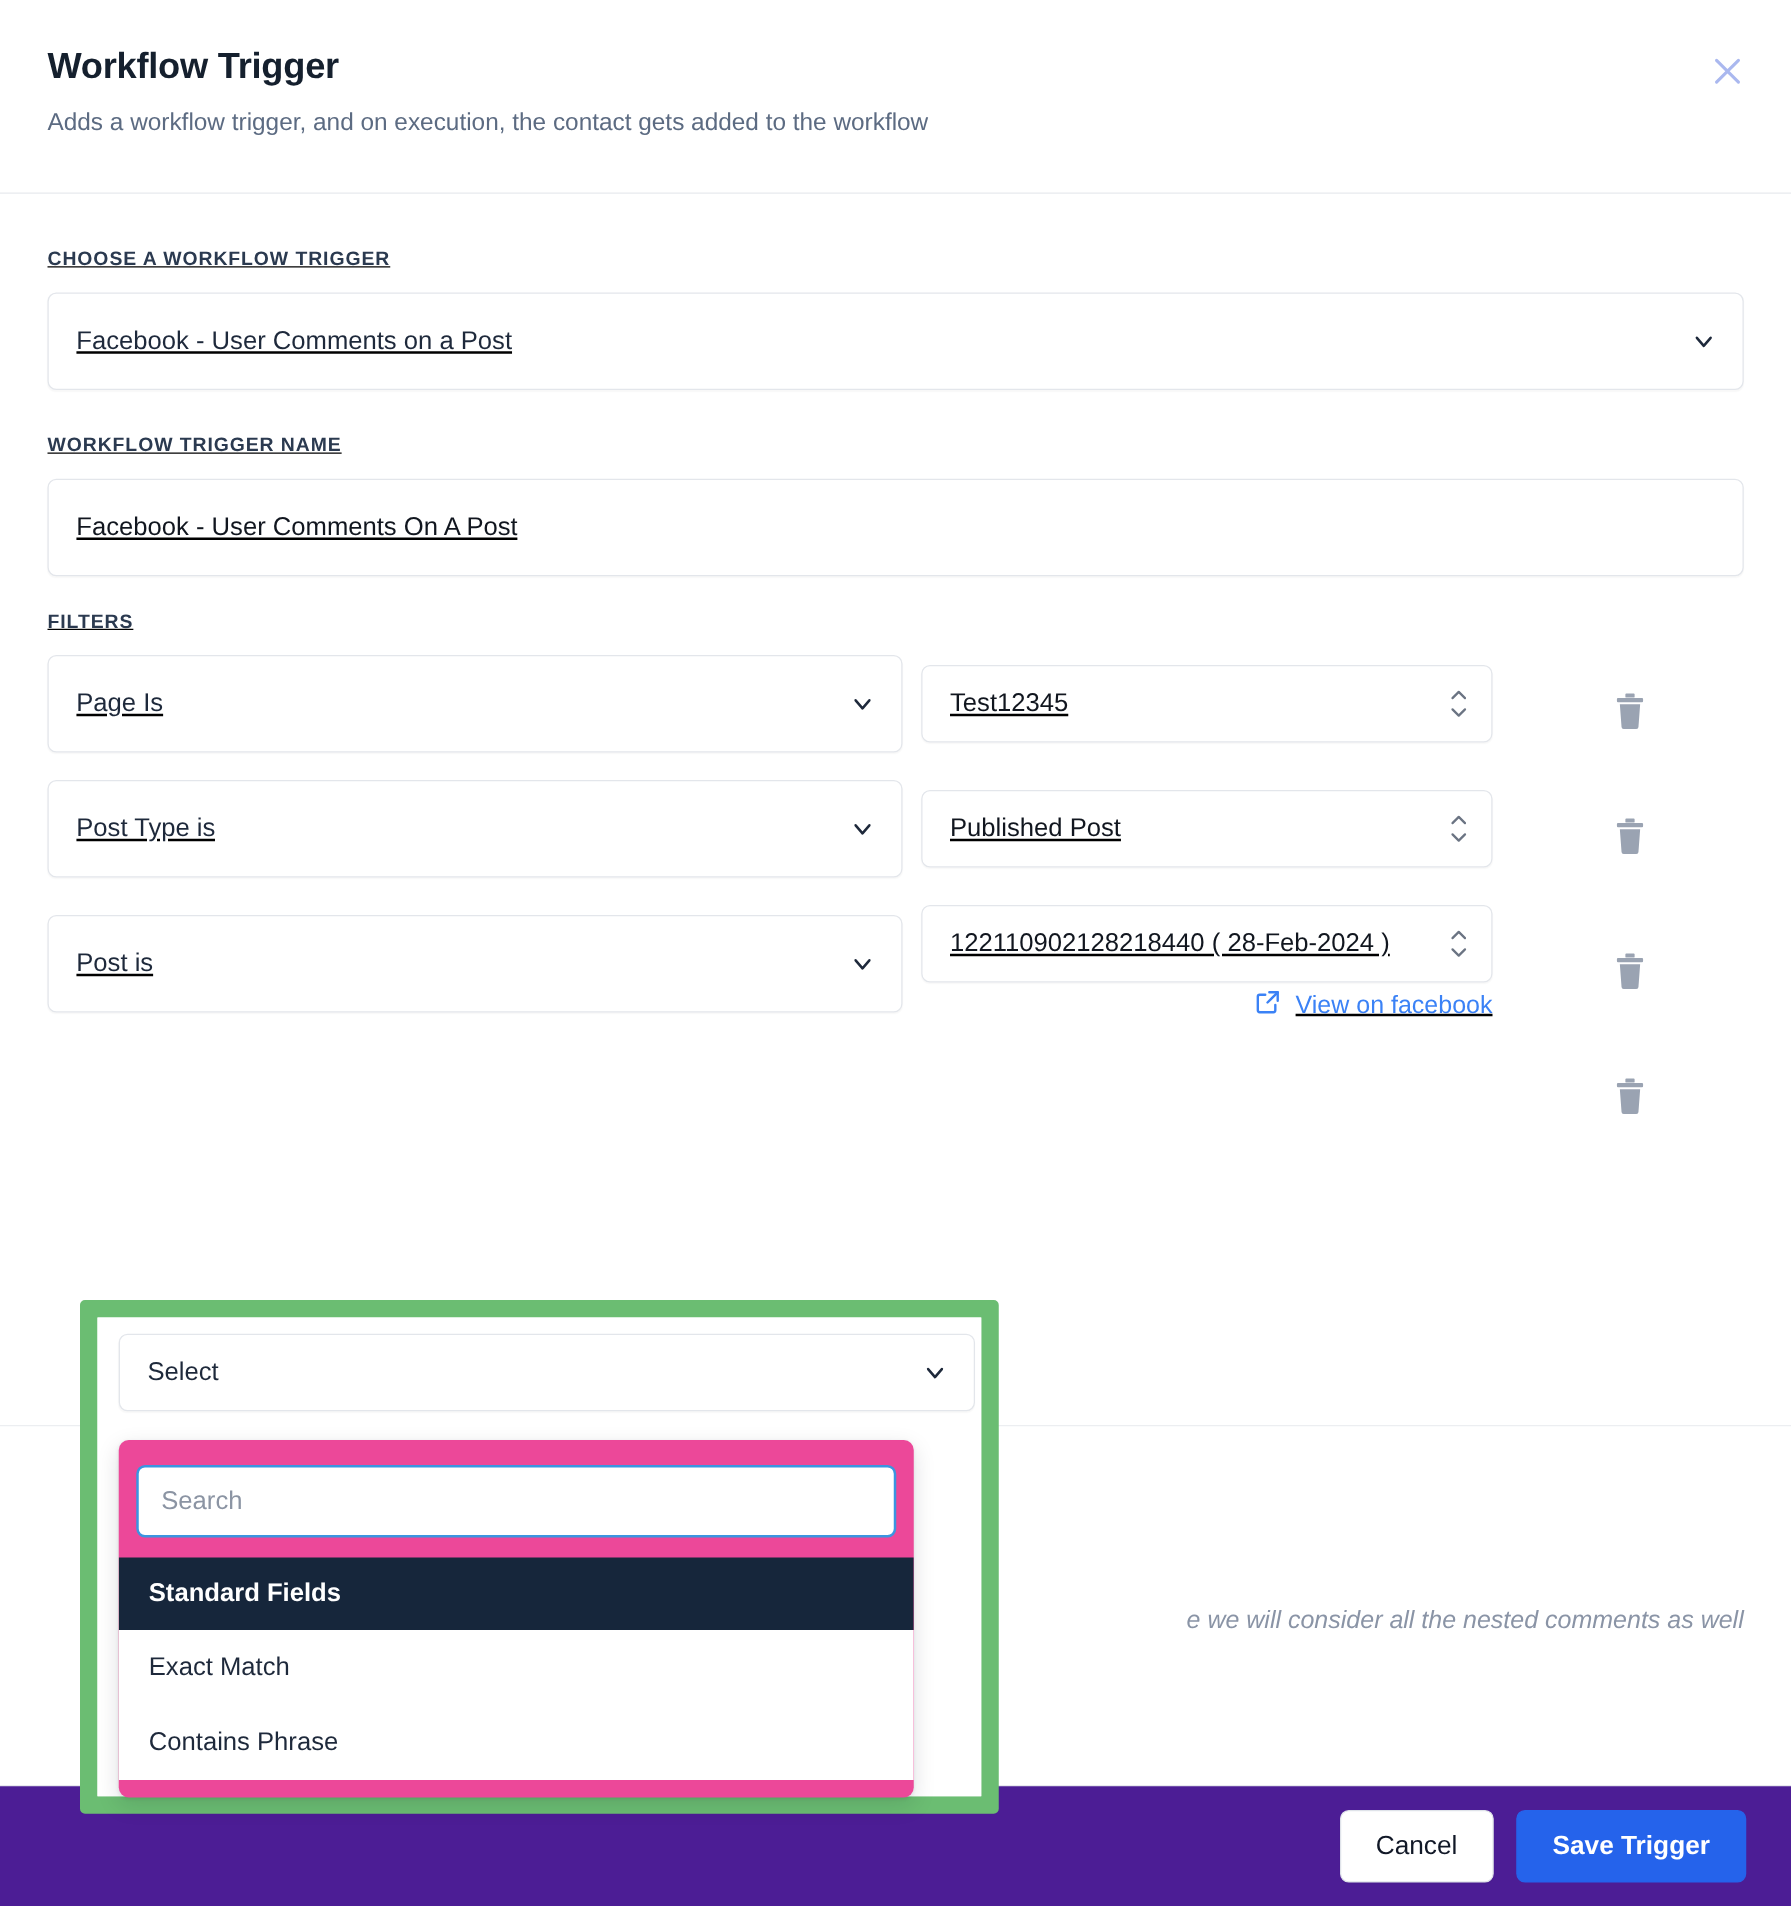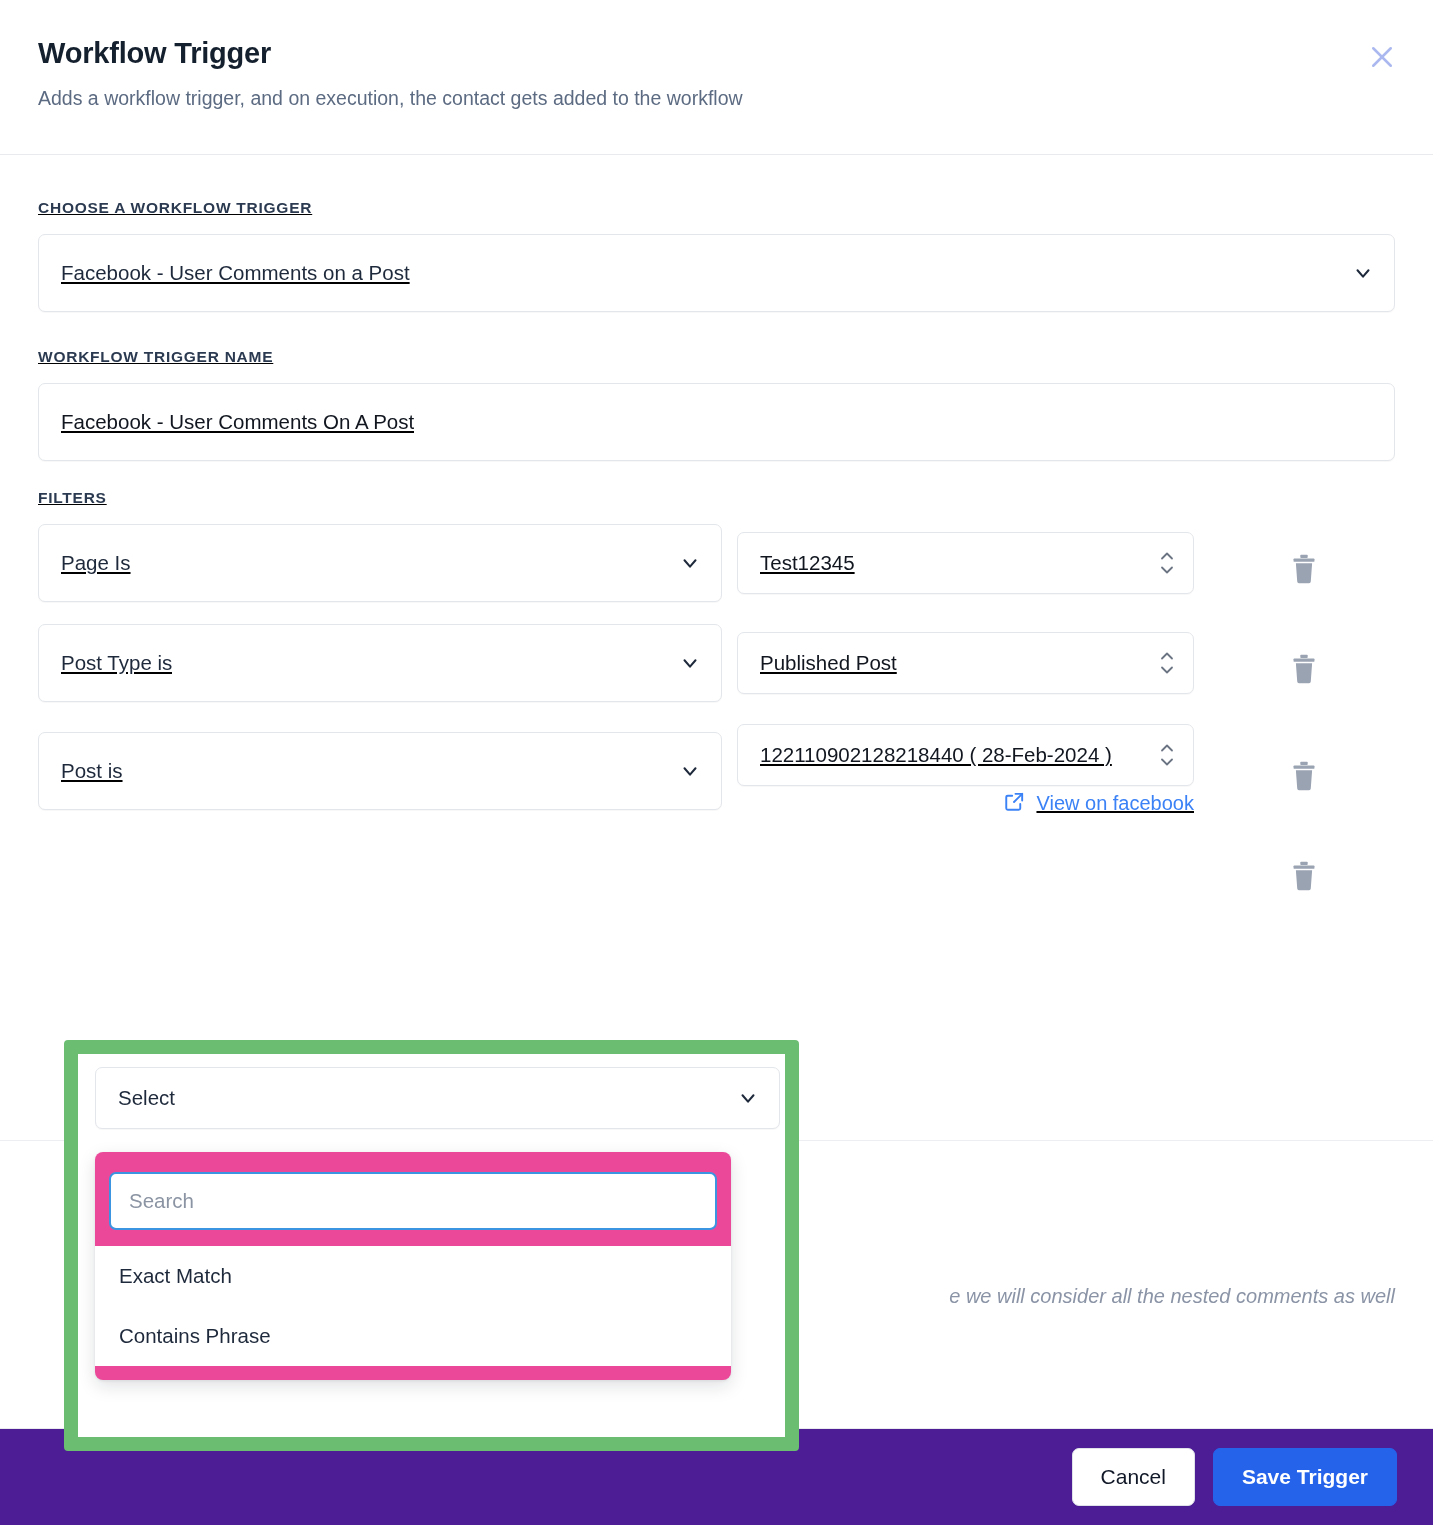--- a/index.html
+++ b/index.html
@@ -517,20 +517,21 @@
             <svg width="22" height="22" viewBox="0 0 24 24" fill="none" stroke="#1e293b" stroke-width="2.2" stroke-linecap="round" stroke-linejoin="round">
                 <polyline points="6 9 12 16 18 9"></polyline>
               </svg>
           </span>
         </div>
 
         <div class="dropdown-panel">
           <div class="search-wrap">
             <input class="search-input" type="text" placeholder="Search" style="">
           </div>
+          <div class="opt-group-header">Standard Fields</div>
           <div class="opt-item">Exact Match</div>
           <div class="opt-item">Contains Phrase</div>
         </div>
       </div>
     </div>
 
   </div>
 
   <div class="modal-footer">
     <button class="btn btn-cancel">Cancel</button>

